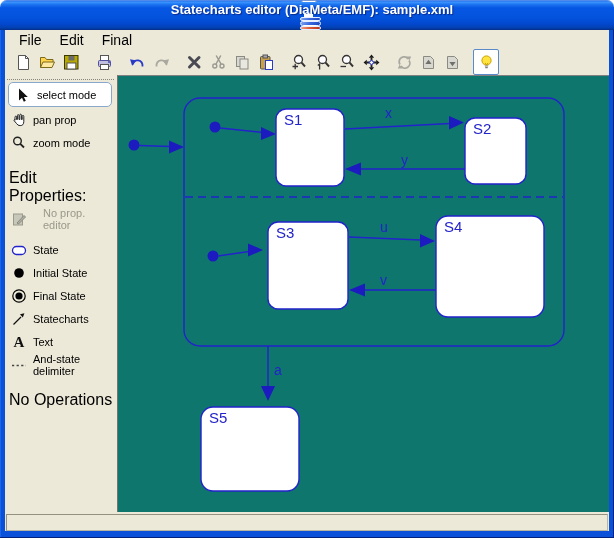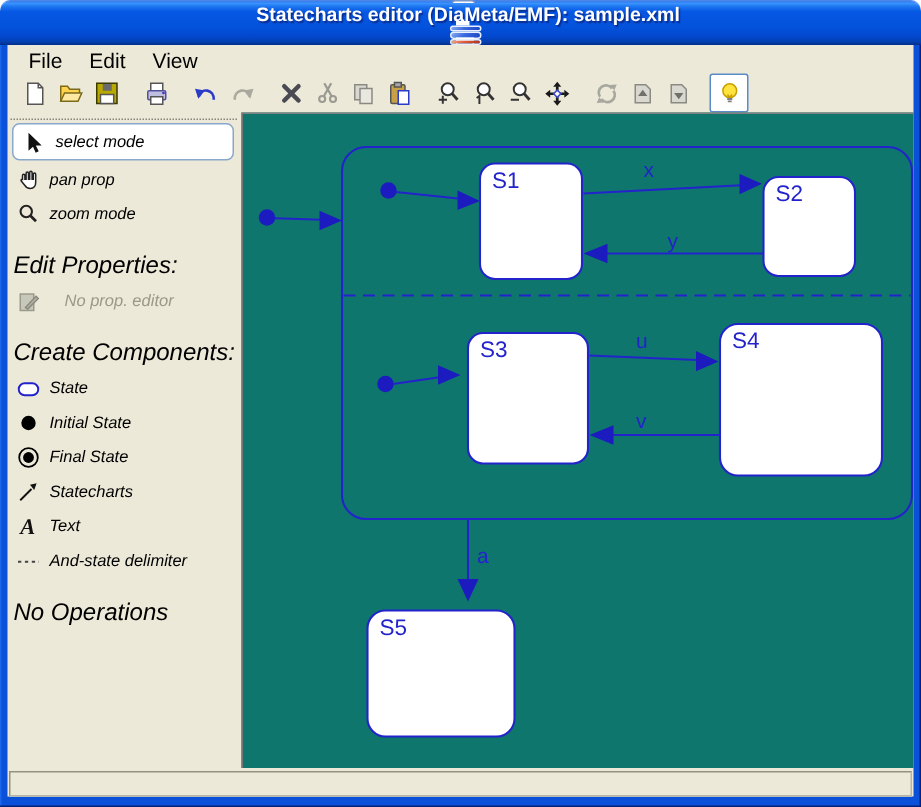--- a/index.html
+++ b/index.html
@@ -37,21 +37,21 @@
 
   
   .menubar{ height:19px; display:flex; align-items:center; padding-left:5px; font-size:14px; color:#000; }
   .menu-item{ padding:3px 9px; cursor:default; }
   .toolbar{ height:26px; display:flex; align-items:center; padding-left:6px; }
   .tool{ width:24px; height:24px; display:flex; align-items:center; justify-content:center; flex:none; } .tool.sp-m{ margin-left:9px; }
   .tool-active{ width:26px; height:26px; background:#fff; border:1px solid #5a8ac8; border-radius:2px; margin-left:9px; }
 
   
   .content{ flex:1; display:flex; min-height:0; }
-  .sidebar{ width:156px; flex:none; position:relative; padding:7px 2px 0 2px;font-style:italic; }
+  .sidebar{ width:112px; flex:none; position:relative; padding:7px 2px 0 2px; }
   .sidebar-dots{ position:absolute; top:4px; left:2px; right:3px; border-top:1px dotted #88857a; }
   .side-item{ display:flex; align-items:center; gap:6px; height:23px; font-size:11px;
     color:#000; padding-left:4px; }
   .side-item svg{ flex:none; }
   .mode-selected{ background:#fff; border:1px solid #8aa8cc; border-radius:5px; height:25px;
     margin:0 3px 1px 1px; padding-left:6px; }
   .side-label{ font-size:16px; color:#000; padding:7px 0 2px 2px; }
   .txt-disabled{ color:#9a988a;gap:16px; }
   .spacer8{ height:8px; }
 
@@ -88,21 +88,21 @@
         <span class="g-close-b"></span>
       </span>
   </div>
 
   <div class="frame">
     <div class="client">
 
       <div class="menubar">
         <span class="menu-item">File</span>
         <span class="menu-item">Edit</span>
-        <span class="menu-item">View</span>
+        <span class="menu-item">Final</span>
       </div>
 
       <div class="toolbar">
         <span class="tool">
           <svg width="17" height="17">
             <path d="M3.5 1.5 h7 l3 3 v11 h-10 z" fill="#fff" stroke="#555"></path>
             <path d="M10.5 1.5 v3 h3" fill="none" stroke="#555"></path>
           </svg>
         </span>
         <span class="tool">
@@ -249,21 +249,20 @@
           <div class="side-label">Edit Properties:</div>
           <div class="side-item txt-disabled">
             <svg width="16" height="16">
               <rect x="2.5" y="3" width="9" height="11" fill="#c8c8ba" stroke="#9a9a8c"></rect>
               <path d="M6 12 L13 4.5 L14.5 6 L7.5 13 Z" fill="#b0b0a4" stroke="#8a8a7e"></path>
             </svg>
             <span>No prop. editor</span>
           </div>
 
           <div class="spacer8"></div>
-          <div class="side-label">Create Components:</div>
           <div class="side-item">
             <svg width="16" height="16">
               <rect x="1.5" y="4.5" width="13" height="8" rx="4" fill="#fff" stroke="#2323cb" stroke-width="1.3"></rect>
             </svg>
             <span>State</span>
           </div>
           <div class="side-item">
             <svg width="16" height="16">
               <circle cx="8" cy="8" r="4.8" fill="#000"></circle>
             </svg>

